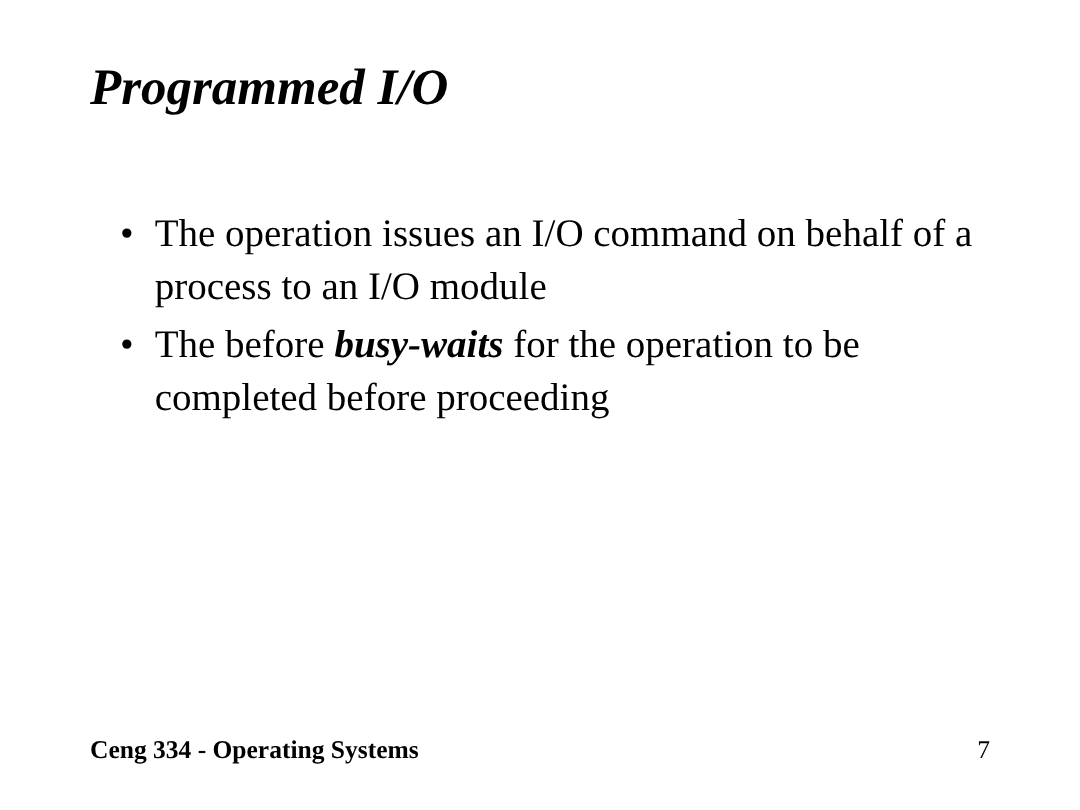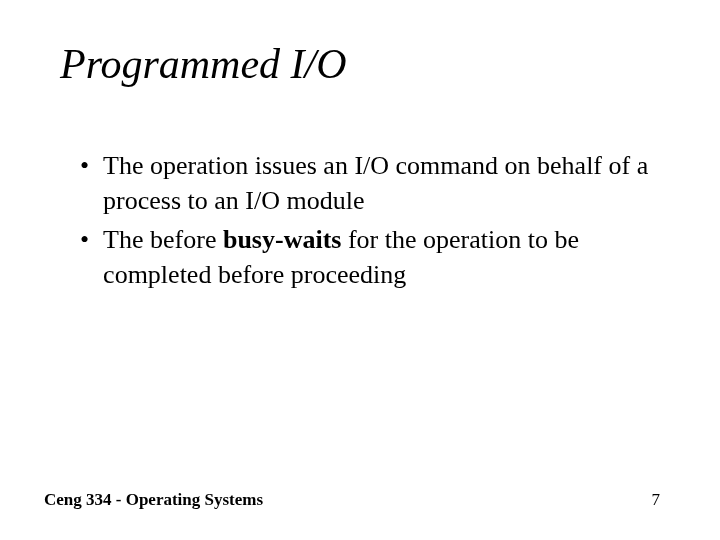--- a/index.html
+++ b/index.html
@@ -15,22 +15,22 @@
       color: #000000;
       position: relative;
     }
     .slide {
       width: 100%;
       height: 100%;
       padding: 40px 60px 30px 60px;
       position: relative;
     }
     .title {
-      font-size: 42px;
-      font-weight: normal;
+      font-size: 34px;
+      font-weight: bold;
       font-style: italic;
       margin-bottom: 60px;
       padding-left: 0;
     }
     .content {
       font-size: 26px;
       line-height: 1.35;
       padding-left: 20px;
     }
     .bullet-item {
@@ -39,26 +39,27 @@
     }
     .bullet-marker {
       margin-right: 14px;
       flex-shrink: 0;
     }
     .bullet-text {
       flex: 1;
     }
     .emphasis {
       font-weight: bold;
+      font-style: italic;
       text-align: center;
     }
     .footer {
       position: absolute;
       bottom: 30px;
-      left: 44px;
+      left: 60px;
       right: 60px;
       display: flex;
       justify-content: space-between;
       align-items: flex-start;
       font-size: 17px;
     }
     .footer-left {
       font-weight: bold;
     }
     .footer-right {

